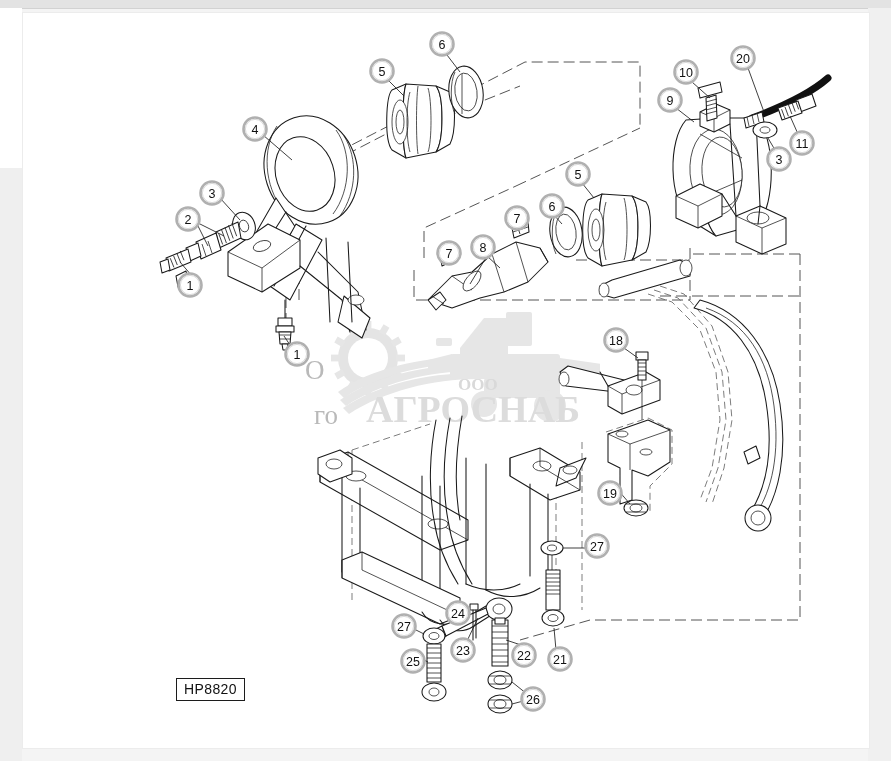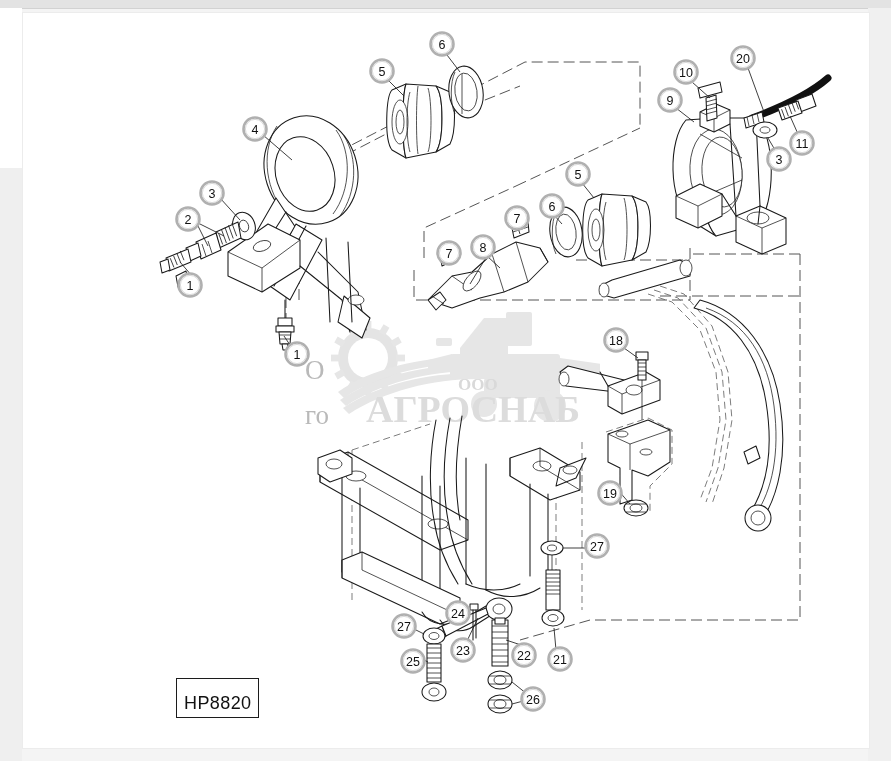--- a/index.html
+++ b/index.html
@@ -10,24 +10,24 @@
   #leftstrip{position:absolute;left:0;top:8px;width:22px;height:160px;background:#ffffff;}
   #leftstrip2{position:absolute;left:0;top:168px;width:22px;height:593px;background:#efefef;}
   #rightstrip{position:absolute;left:868px;top:8px;width:23px;height:753px;background:#f0f0f0;}
   #botstrip{position:absolute;left:22px;top:747px;width:846px;height:14px;background:#f4f4f4;}
 
   #art{position:absolute;left:0;top:0;width:891px;height:761px;}
   #wm{position:absolute;left:300px;top:300px;width:300px;height:150px;pointer-events:none;}
 
   .ovtext{position:absolute;color:#b9b9b9;font-size:27px;font-family:"Liberation Serif",serif;}
   #ov1{left:305px;top:355px;}
-  #ov2{left:305px;top:400px;}
+  #ov2{left:314px;top:400px;}
 
   #plate{position:absolute;left:176px;top:678px;border:1px solid #1c1c1c;background:#ffffff;
-         padding:14px 7px 3px 7px;font-size:18px;letter-spacing:.4px;color:#111;
+         padding:2px 7px 3px 7px;font-size:14px;letter-spacing:.4px;color:#111;
          font-family:"Liberation Sans",sans-serif;text-align:right;}
 </style>
 </head>
 <body>
 
 <div id="page">
 
   <div id="topbar"></div>
   <div id="leftstrip"></div>
   <div id="leftstrip2"></div>

